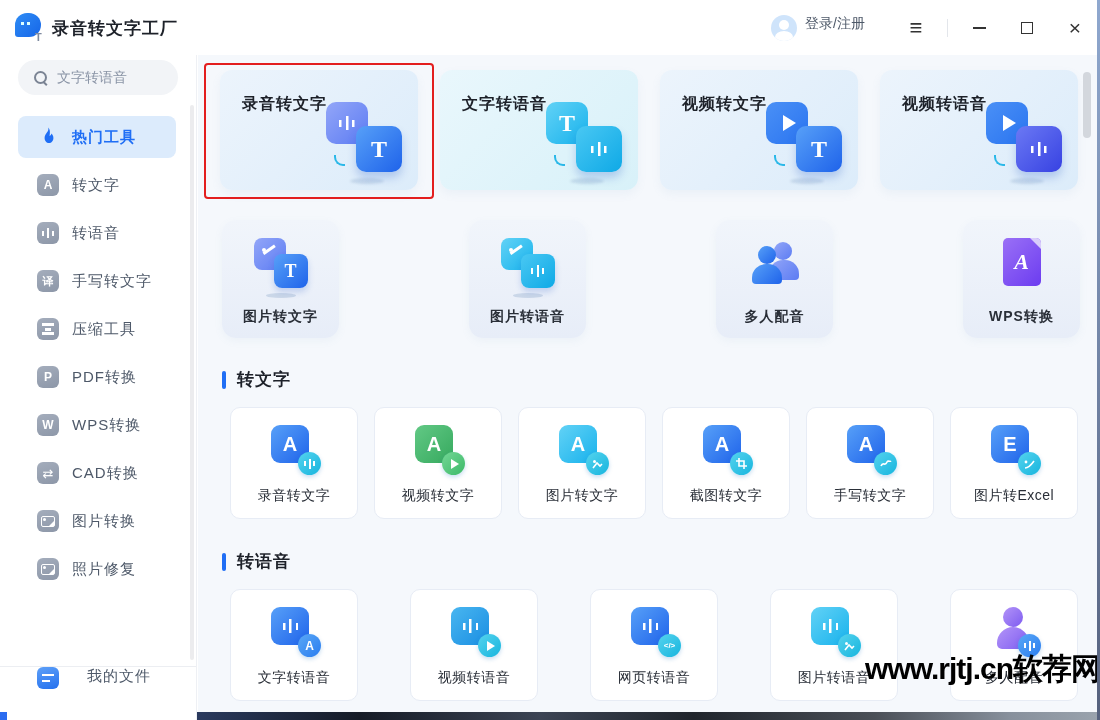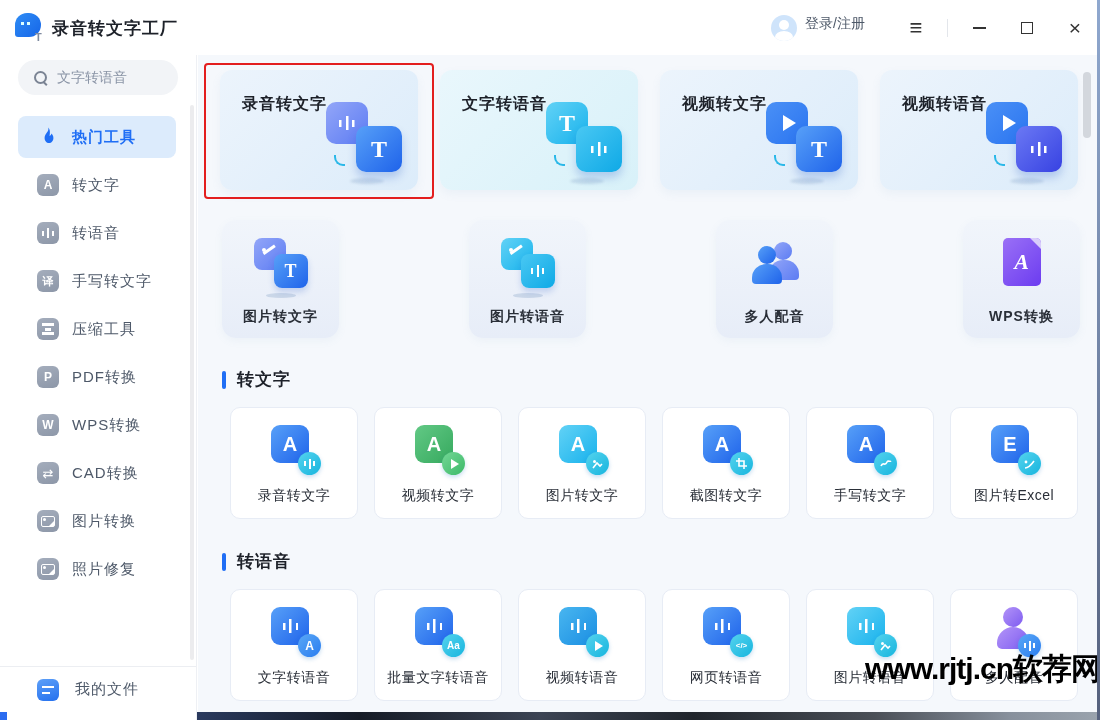--- a/index.html
+++ b/index.html
@@ -51,21 +51,21 @@
       linear-gradient(#fff,#fff) 50% 50%/6px 3px no-repeat; }
   .brief { position:relative; width:14px; height:10px; border-radius:2px; background:#fff; }
   .brief::before { content:""; position:absolute; left:3px; top:-3px; width:8px; height:3px; border:1.5px solid #fff; border-bottom:none; border-radius:2px 2px 0 0; }
   .photo-g { position:relative; width:14px; height:11px; border:1.5px solid #fff; border-radius:2px; }
   .photo-g::before { content:""; position:absolute; left:1px; top:1px; width:3px; height:3px; border-radius:50%; background:#fff; }
   .photo-g::after { content:""; position:absolute; right:0; bottom:0; width:0; height:0; border-left:5px solid transparent; border-bottom:5px solid #fff; }
   .person-g { position:relative; width:12px; height:12px; }
   .person-g::before { content:""; position:absolute; left:3.5px; top:0; width:5px; height:5px; border-radius:50%; border:1.5px solid #fff; }
   .person-g::after { content:""; position:absolute; left:0.5px; bottom:0; width:8px; height:4px; border:1.5px solid #fff; border-bottom:none; border-radius:6px 6px 0 0; }
   .side-scroll { position:absolute; left:190px; top:50px; width:4px; height:555px; background:#ececee; border-radius:2px; }
-  .side-bottom { position:absolute; left:0; bottom:8px; width:196px; height:46px; background:#fff; border-top:1px solid #eceef2; display:flex; align-items:center; padding-left:37px; gap:16px; cursor:pointer; z-index:5; }
+  .side-bottom { position:absolute; left:0; bottom:8px; width:196px; height:46px; background:#fff; border-top:1px solid #eceef2; display:flex; align-items:flex-start; padding-left:37px; gap:28px; cursor:pointer; z-index:5; }
   .file-icon { width:22px; height:22px; border-radius:6px; background:linear-gradient(160deg,#5ea0f8,#2470ee); position:relative; }
   .file-icon::before { content:""; position:absolute; left:5px; top:7px; width:12px; height:8px;
       background:linear-gradient(#fff,#fff) 0 0/12px 2px no-repeat, linear-gradient(#fff,#fff) 0 6px/8px 2px no-repeat; }
   .side-bottom .side-label { color:#4e5969; }
 
   
   .main { position:absolute; left:198px; top:55px; right:0; bottom:0; background:#f5f8fc;text-decoration:underline; }
 
   .big-row { position:absolute; left:22px; top:15px; width:858px; height:120px; display:flex; gap:22px; }
   .big-card { width:198px; height:120px; border-radius:12px; position:relative; cursor:pointer; overflow:hidden;
@@ -443,29 +443,20 @@
       <span class="sqicon">
         <span class="sq grad-blue">
             <span class="wave-m"></span>
           </span>
         <span class="bdg bdg-blue" style="font-size:12px;">A</span>
       </span>
       <span class="tool-label">文字转语音</span>
     </div>
     <div class="tool-card">
       <span class="sqicon">
-        <span class="sq grad-blue">
-            <span class="wave-m"></span>
-          </span>
-        <span class="bdg bdg-cyan" style="font-size:10px;">Aa</span>
-      </span>
-      <span class="tool-label">批量文字转语音</span>
-    </div>
-    <div class="tool-card">
-      <span class="sqicon">
         <span class="sq grad-cyan" style="background:linear-gradient(135deg,#49b6f0,#1a8ee2);">
             <span class="wave-m"></span>
           </span>
         <span class="bdg bdg-cyan">
             <span class="play-b"></span>
           </span>
       </span>
       <span class="tool-label">视频转语音</span>
     </div>
     <div class="tool-card">

